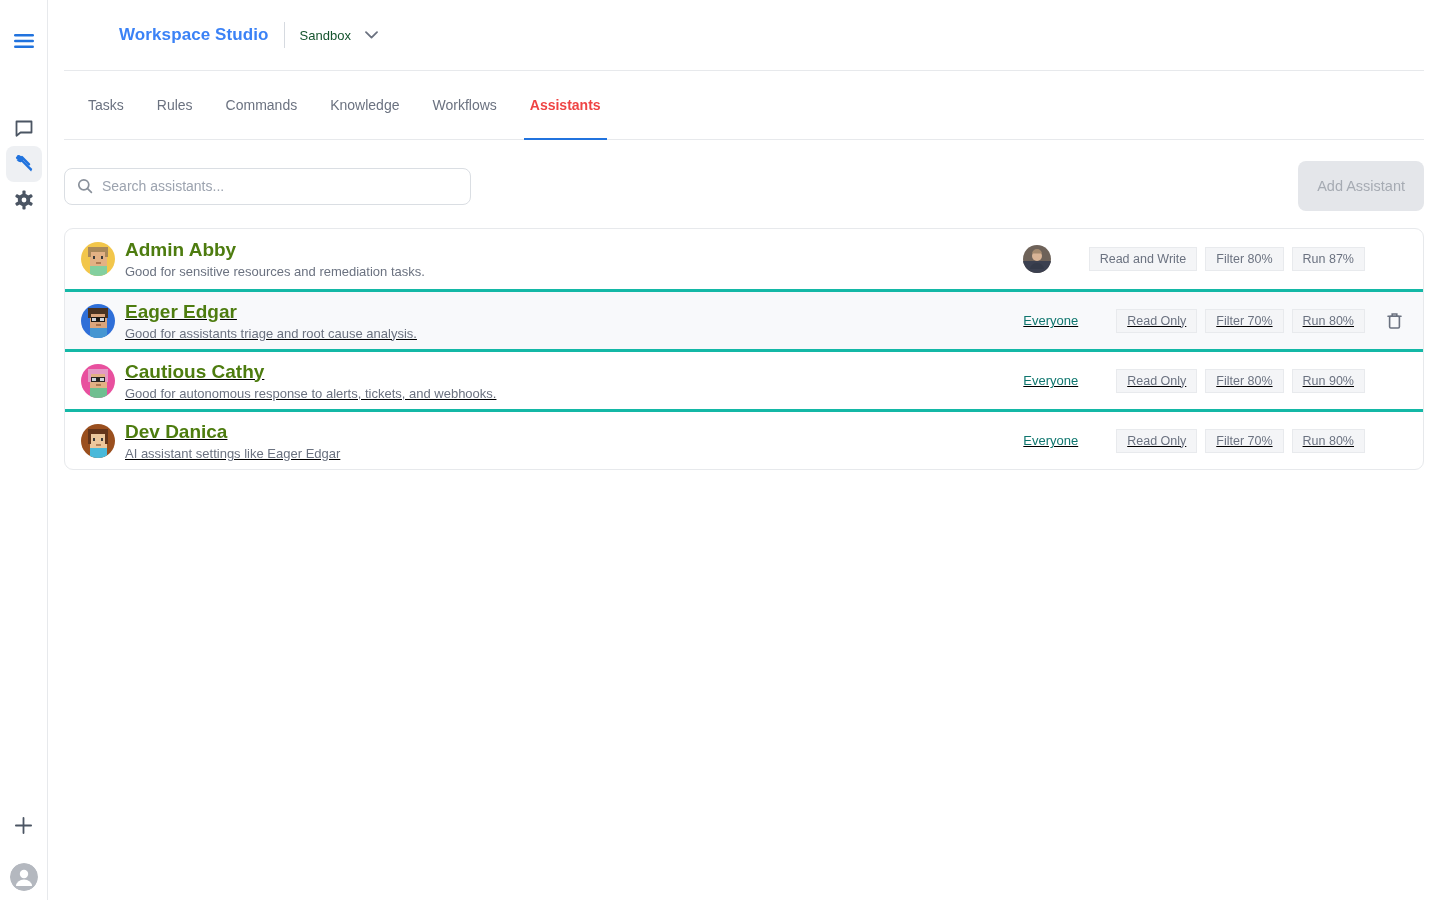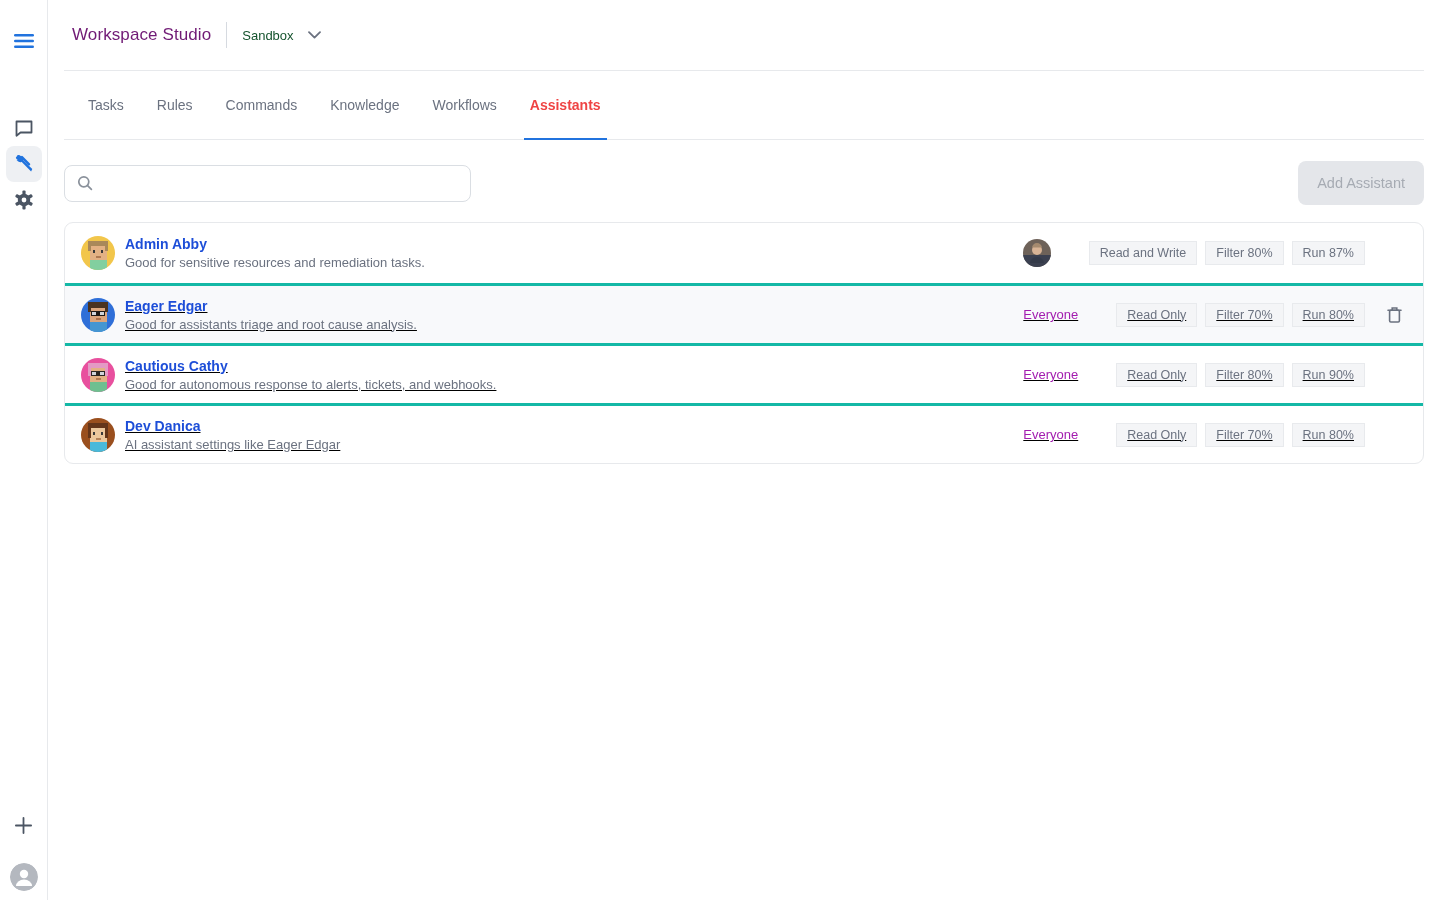--- a/index.html
+++ b/index.html
@@ -19,58 +19,58 @@
   .side-spacer { flex:1; }
   .side-btn.plus { margin-bottom:20px; }
   .side-avatar { width:28px; height:28px; border-radius:50%; margin-bottom:9px;
                  overflow:hidden; cursor:pointer; }
 
   
   .main { margin-left:48px; height:900px; }
   .content-wrap { margin:0 16px; }
 
   .main-header { height:70px; display:flex; align-items:center; padding:0 8px; }
-  .app-title { font-size:17px; font-weight:400; color:#701a75; letter-spacing:.1px; }
+  .app-title { font-size:17px; font-weight:700; color:#3b82f6; letter-spacing:.1px;margin-left:47px; }
   .header-divider { width:1px; height:26px; background:#d6dae0; margin:0 15px; }
   .workspace-switch { display:flex; align-items:center; gap:14px; cursor:pointer; }
   .workspace-name { font-size:13px; color:#14532d; }
 
   .tabs { border-bottom:1px solid #e7e9ec; border-top:1px solid #e7e9ec;
           display:flex; gap:33px; padding:0 24px; height:70px; }
   .tab { display:flex; align-items:center; font-size:14px; color:#6b7280;
          position:relative; cursor:pointer; }
   .tab.active { color:#ef4444; font-weight:600; }
   .tab.active::after { content:""; position:absolute; left:-6px; right:-6px;
          bottom:-1px; height:2px; background:#2173de; }
 
   .toolbar { margin-top:21px; display:flex; justify-content:space-between;
              align-items:center; }
   .search-box { width:407px; height:37px; border:1px solid #dadee3;
                 border-radius:8px; display:flex; align-items:center;
                 padding:0 12px; gap:9px; background:#fff; }
   .search-box input { border:none; outline:none; flex:1; font-size:14px;
                 color:#374151; font-family:"Liberation Sans", sans-serif; }
   .search-box input::placeholder { color:#9ca3af; }
-  .add-btn { height:44px; padding:0 19px; border:none; border-radius:8px;
+  .add-btn { height:50px; padding:0 19px; border:none; border-radius:8px;
              background:#e4e6ea; color:#a6abb3; font-size:14.5px;
              font-family:"Liberation Sans", sans-serif; cursor:not-allowed; }
 
   .assistant-list { margin-top:17px; border:1px solid #e7e9ec; border-radius:9px;
                     overflow:hidden; background:#fff; }
   .a-row { height:60px; display:flex; align-items:center; padding:0 16px;
            cursor:pointer; }
   .a-row + .a-row { border-top:3px solid #14b8a6;text-decoration:underline; }
   .a-row.hover { background:#f8f9fb; }
   .a-avatar { width:34px; height:34px; border-radius:50%; overflow:hidden;
               flex:none; }
   .a-text { margin-left:10px; display:flex; flex-direction:column; gap:3px; }
-  .a-name { font-size:14px; font-weight:600; color:#1d4ed8; }
+  .a-name { font-size:19px; font-weight:600; color:#4d7c0f; }
   .a-desc { font-size:13px; color:#6b7280; }
   .a-right { margin-left:auto; display:flex; align-items:center; }
-  .a-scope { font-size:13px; color:#a21caf; margin-right:38px; display:flex;
+  .a-scope { font-size:13px; color:#0f766e; margin-right:38px; display:flex;
              align-items:center; }
   .scope-photo { width:28px; height:28px; border-radius:50%; overflow:hidden; }
   .badges { display:flex; gap:8px; }
   .badge { background:#f4f5f7; border:1px solid #e8eaed; border-radius:0;
            padding:4px 10px; font-size:12.5px; color:#6b7280; white-space:nowrap; }
   .del-slot { width:42px; display:flex; justify-content:flex-end;
               align-items:center; }
   .trash-btn { width:26px; height:26px; display:flex; align-items:center;
                justify-content:center; cursor:pointer; background:none; border:none; }
 </style>
@@ -146,20 +146,21 @@
       <div class="tab">Workflows</div>
       <div class="tab active">Assistants</div>
     </nav>
 
     <div class="toolbar">
       <div class="search-box">
         <svg width="16" height="16" viewBox="0 0 16 16" fill="none">
           <circle cx="6.8" cy="6.8" r="5" stroke="#8a919b" stroke-width="1.7"></circle>
           <path d="M10.6 10.6 L14.4 14.4" stroke="#8a919b" stroke-width="1.7" stroke-linecap="round"></path>
         </svg>
+        <input type="text" placeholder="Search assistants..." style="">
       </div>
       <button class="add-btn" disabled="">Add Assistant</button>
     </div>
 
     <section class="assistant-list">
 
       <div class="a-row">
         <span class="a-avatar">
           <svg width="34" height="34" viewBox="0 0 12 12" shape-rendering="crispEdges">
             <rect width="12" height="12" fill="#f2c64b"></rect>

